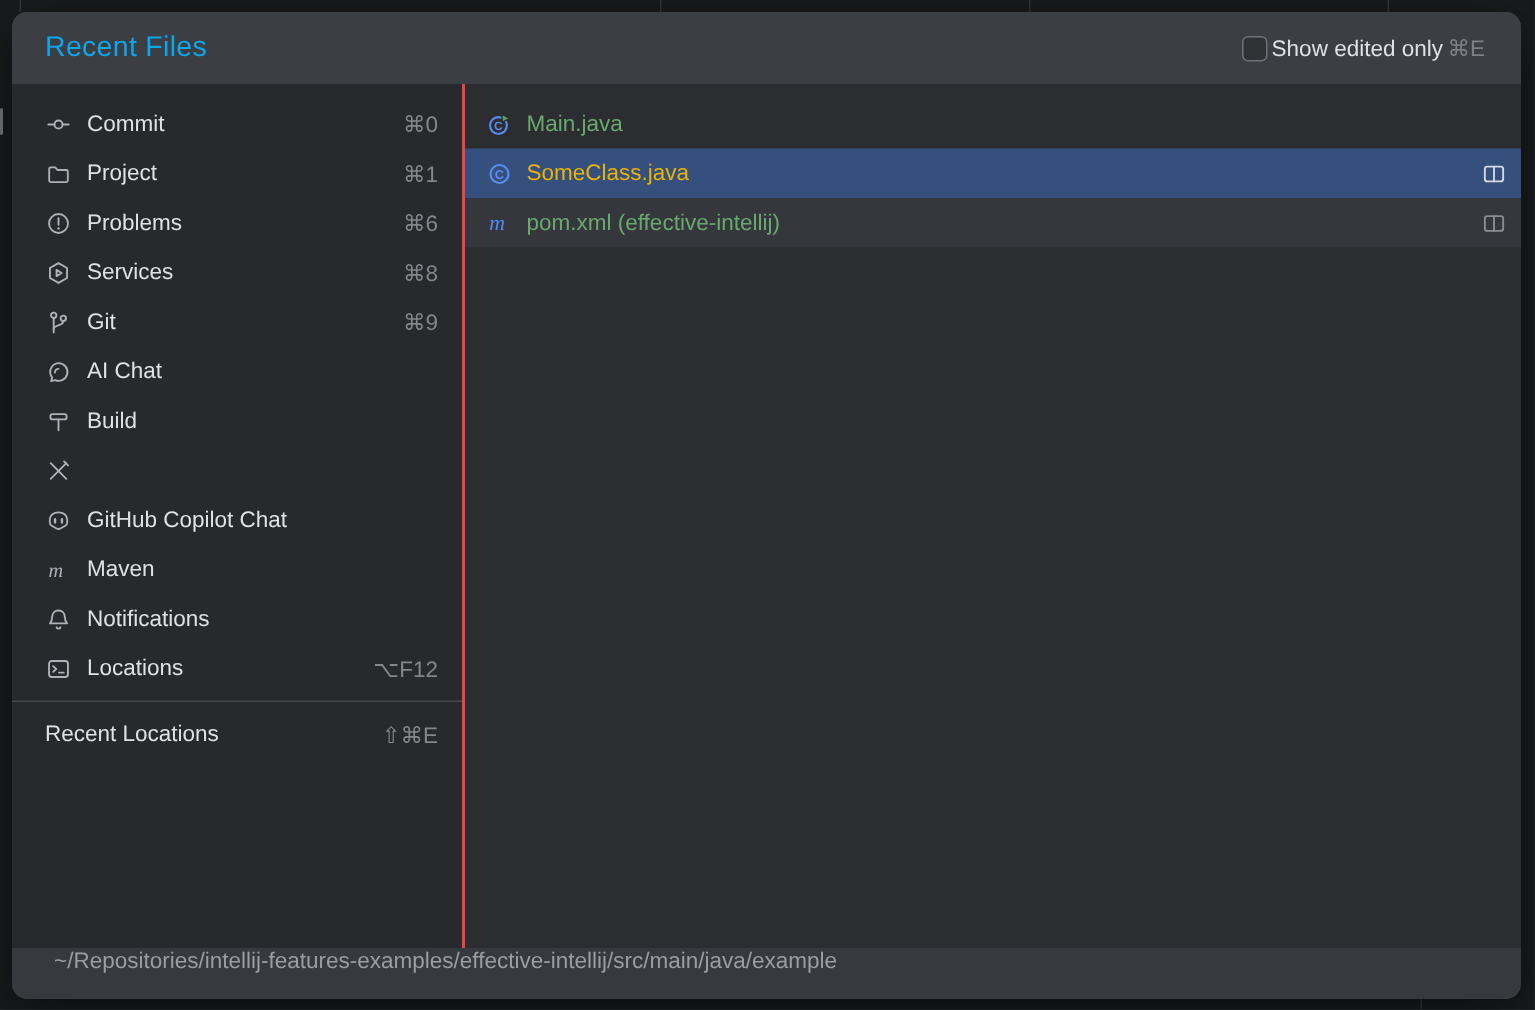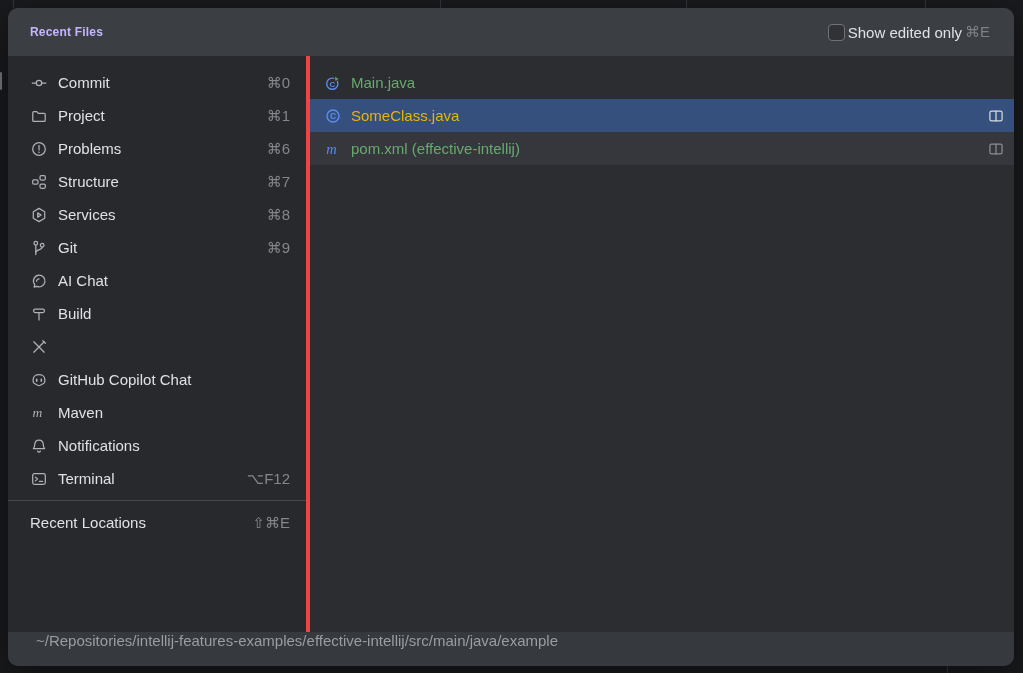--- a/index.html
+++ b/index.html
@@ -17,33 +17,33 @@
     position:absolute;left:8px;top:8px;width:1006px;height:658px;
     background:#2b2d30;border-radius:10px;overflow:hidden;
     box-shadow:0 10px 40px rgba(0,0,0,.55);
     display:flex;flex-direction:column;
   }
   
   .hdr{
     height:48px;flex:0 0 48px;background:#3b3e43;
     display:flex;align-items:center;padding:0 24px 0 22px;
   }
-  .hdr-title{font-size:12px;font-weight:bold;color:#c4b5fd;letter-spacing:.2px;}
+  .hdr-title{font-size:19px;font-weight:normal;color:#0ea5e9;letter-spacing:.2px;}
   .hdr-right{margin-left:auto;display:flex;align-items:center;gap:3px;}
   .checkbox{
     width:17px;height:17px;border:1.6px solid #6e7278;border-radius:4px;
     background:#303236;box-sizing:border-box;
   }
   .hdr-check-label{font-size:15px;color:#dfe1e5;}
   .hdr-check-sc{font-size:15px;color:#7d8087;}
 
   
   .content{flex:1;display:flex;min-height:0;}
   .sidebar{
-    width:302px;flex:0 0 302px;background:#28292d;border-right:4px solid #ef4444;
+    width:302px;flex:0 0 302px;background:#28292d;border-right:2px solid #ef4444;
     padding-top:10px;box-sizing:border-box;
   }
   .sb-row{
     height:33px;display:flex;align-items:center;
     padding:0 16px 0 22px;cursor:default;
   }
   .sb-icon{width:17px;height:17px;flex:0 0 17px;color:#aeb1b8;display:flex;align-items:center;justify-content:center;}
   .sb-icon svg{display:block;}
   .sb-label{font-size:15px;color:#dfe1e5;margin-left:11px;white-space:nowrap;}
   .sb-sc{margin-left:auto;font-size:15px;color:#84868c;white-space:nowrap;}
@@ -123,31 +123,20 @@
               <path d="M8 4.5v4.4"></path>
               <circle cx="8" cy="11.3" r=".8" fill="currentColor" stroke="none"></circle>
             </svg>
           </span>
           <span class="sb-label">Problems</span>
           <span class="sb-sc">⌘6</span>
         </div>
         <div class="sb-row">
           <span class="sb-icon">
             <svg viewBox="0 0 16 16" width="16" height="16" fill="none" stroke="currentColor" stroke-width="1.25" stroke-linecap="round" stroke-linejoin="round">
-              <rect x="9" y="1.7" width="5.3" height="4.3" rx="1.2"></rect>
-              <rect x="9" y="10" width="5.3" height="4.3" rx="1.2"></rect>
-              <rect x="1.7" y="5.9" width="5.3" height="4.3" rx="1.2"></rect>
-            </svg>
-          </span>
-          <span class="sb-label">Structure</span>
-          <span class="sb-sc">⌘7</span>
-        </div>
-        <div class="sb-row">
-          <span class="sb-icon">
-            <svg viewBox="0 0 16 16" width="16" height="16" fill="none" stroke="currentColor" stroke-width="1.25" stroke-linecap="round" stroke-linejoin="round">
               <path d="M8 1.4l5.7 3.3v6.6L8 14.6l-5.7-3.3V4.7L8 1.4z"></path>
               <path d="M6.7 5.9l3.4 2.1-3.4 2.1V5.9z"></path>
             </svg>
           </span>
           <span class="sb-label">Services</span>
           <span class="sb-sc">⌘8</span>
         </div>
         <div class="sb-row">
           <span class="sb-icon">
             <svg viewBox="0 0 16 16" width="16" height="16" fill="none" stroke="currentColor" stroke-width="1.25" stroke-linecap="round" stroke-linejoin="round">
@@ -220,21 +209,21 @@
           <span class="sb-sc"></span>
         </div>
         <div class="sb-row">
           <span class="sb-icon">
             <svg viewBox="0 0 16 16" width="16" height="16" fill="none" stroke="currentColor" stroke-width="1.25" stroke-linecap="round" stroke-linejoin="round">
               <rect x="1.7" y="2.7" width="12.6" height="10.6" rx="1.8"></rect>
               <path d="M4.4 6.1l2.1 1.9-2.1 1.9"></path>
               <path d="M8.3 10.4h3.2"></path>
             </svg>
           </span>
-          <span class="sb-label">Terminal</span>
+          <span class="sb-label">Locations</span>
           <span class="sb-sc">⌥F12</span>
         </div>
         <div class="sb-divider"></div>
         <div class="sb-row no-icon">
           <span class="sb-label">Recent Locations</span>
           <span class="sb-sc">⇧⌘E</span>
         </div>
       </div>
     <div class="filelist" id="filelist">
         <div class="f-row">

